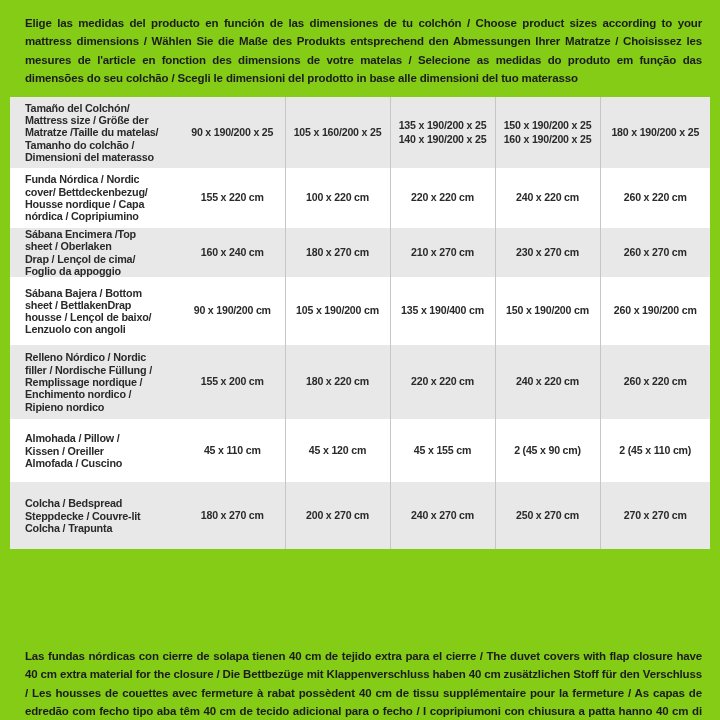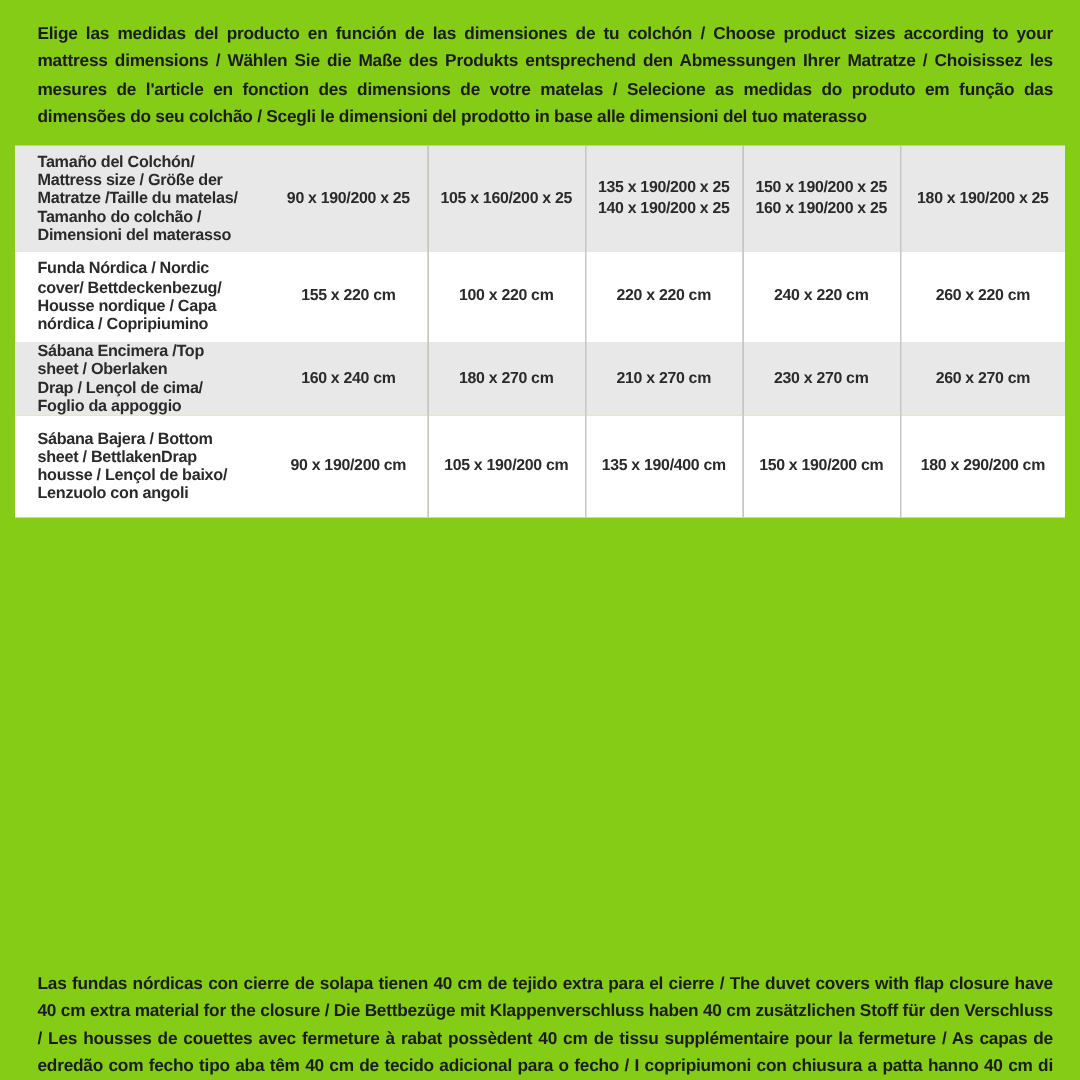--- a/index.html
+++ b/index.html
@@ -115,20 +115,52 @@
       </tr>
       <tr class="row-white" style="height:68px">
         <td class="label-cell">Sábana Bajera / Bottom
 sheet / BettlakenDrap
 housse / Lençol de baixo/
 Lenzuolo con angoli</td>
         <td class="value-cell">90 x 190/200 cm</td>
         <td class="value-cell">105 x 190/200 cm</td>
         <td class="value-cell">135 x 190/400 cm</td>
         <td class="value-cell">150 x 190/200 cm</td>
-        <td class="value-cell">180 x 290/200 cm</td>
+        <td class="value-cell">260 x 190/200 cm</td>
+      </tr>
+      <tr class="row-gray" style="height:74px">
+        <td class="label-cell">Relleno Nórdico / Nordic
+filler / Nordische Füllung /
+Remplissage nordique /
+Enchimento nordico /
+Ripieno nordico</td>
+        <td class="value-cell">155 x 200 cm</td>
+        <td class="value-cell">180 x 220 cm</td>
+        <td class="value-cell">220 x 220 cm</td>
+        <td class="value-cell">240 x 220 cm</td>
+        <td class="value-cell">260 x 220 cm</td>
+      </tr>
+      <tr class="row-white" style="height:63px">
+        <td class="label-cell">Almohada  / Pillow /
+Kissen / Oreiller
+Almofada / Cuscino</td>
+        <td class="value-cell">45 x 110 cm</td>
+        <td class="value-cell">45 x 120 cm</td>
+        <td class="value-cell">45 x 155 cm</td>
+        <td class="value-cell">2 (45 x 90 cm)</td>
+        <td class="value-cell">2 (45 x 110 cm)</td>
+      </tr>
+      <tr class="row-gray" style="height:67px">
+        <td class="label-cell">Colcha / Bedspread
+Steppdecke / Couvre-lit
+Colcha / Trapunta</td>
+        <td class="value-cell">180 x 270 cm</td>
+        <td class="value-cell">200 x 270 cm</td>
+        <td class="value-cell">240 x 270 cm</td>
+        <td class="value-cell">250 x 270 cm</td>
+        <td class="value-cell">270 x 270 cm</td>
       </tr>
     </tbody>
   </table>
 
   <p class="note">Las fundas nórdicas con cierre de solapa tienen 40 cm de tejido extra para el cierre  /  The duvet covers with flap closure have 40 cm extra material for the closure / Die Bettbezüge mit Klappenverschluss haben 40 cm zusätzlichen Stoff für den Verschluss / Les housses de couettes avec fermeture à rabat possèdent 40 cm de tissu supplémentaire pour la fermeture / As capas de edredão com fecho tipo aba têm 40 cm de tecido adicional para o fecho / I copripiumoni con chiusura a patta hanno 40 cm di tessuto extra per la chiusura</p>
 
 </div>
 
 </body></html>

